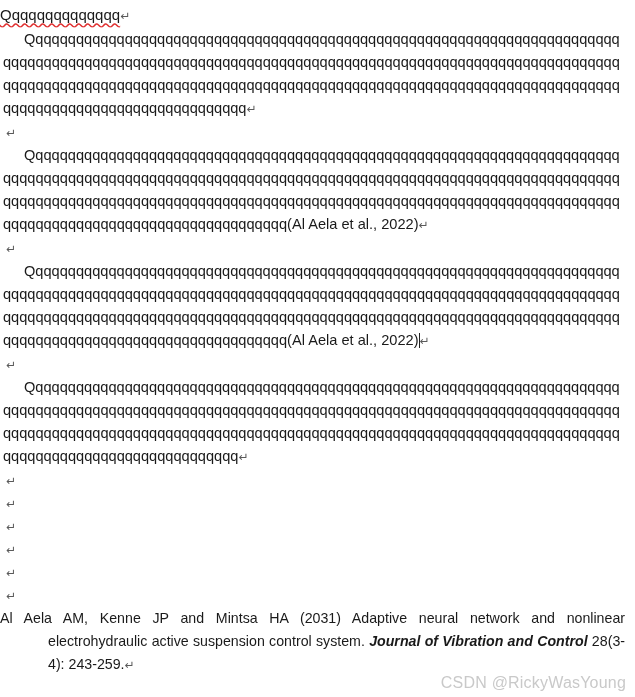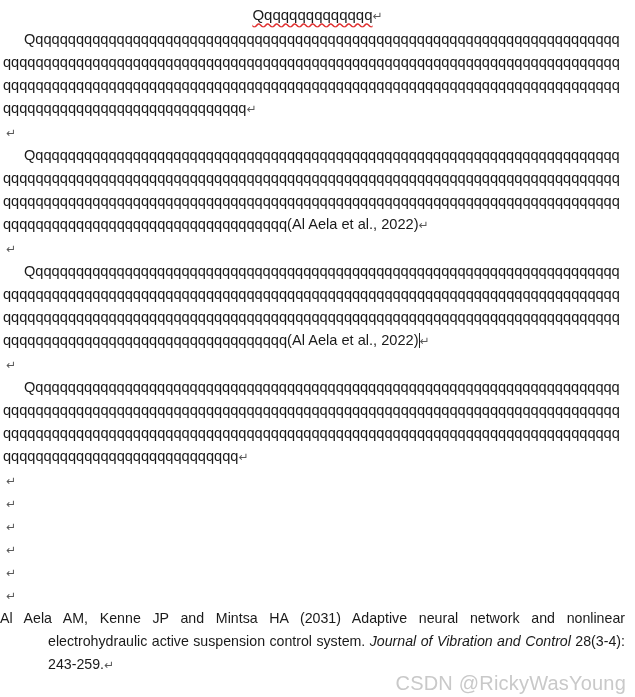--- a/index.html
+++ b/index.html
@@ -19,21 +19,20 @@
   .page {
     position: relative;
     width: 635px;
     height: 697px;
     box-sizing: border-box;
     padding: 0;
   }
 
   
   .doc-title {
-    text-align: center;
     font-size: 15px;
     line-height: 23px;
     padding-top: 3px;
     letter-spacing: 0px;
     white-space: nowrap;
   }
   .title-text {
     position: relative;
     display: inline-block;
     padding-bottom: 1px;
@@ -79,39 +78,40 @@
     font-size: 14.2px;
     line-height: 23px;
     text-align: justify;
     margin: 0;
     padding: 0 10px 0 6px;
     padding-left: 48px;
     text-indent: -48px;
   }
   .reference .ital {
     font-style: italic;
+    font-weight: bold;
   }
 
   
   .caret {
     display: inline-block;
     width: 1px;
     height: 15px;
     background: #222;
     vertical-align: -3px;
     margin: 0 0 0 0;
   }
 
   
   .watermark {
     position: absolute;
     right: 9px;
     bottom: 5px;
     color: #c9c9c9;
-    font-size: 20px;
+    font-size: 16px;
     line-height: 18px;
     letter-spacing: 0.2px;
     user-select: none;
     white-space: nowrap;
   }
 </style>
 </head>
 <body>
 
 <div class="page">

